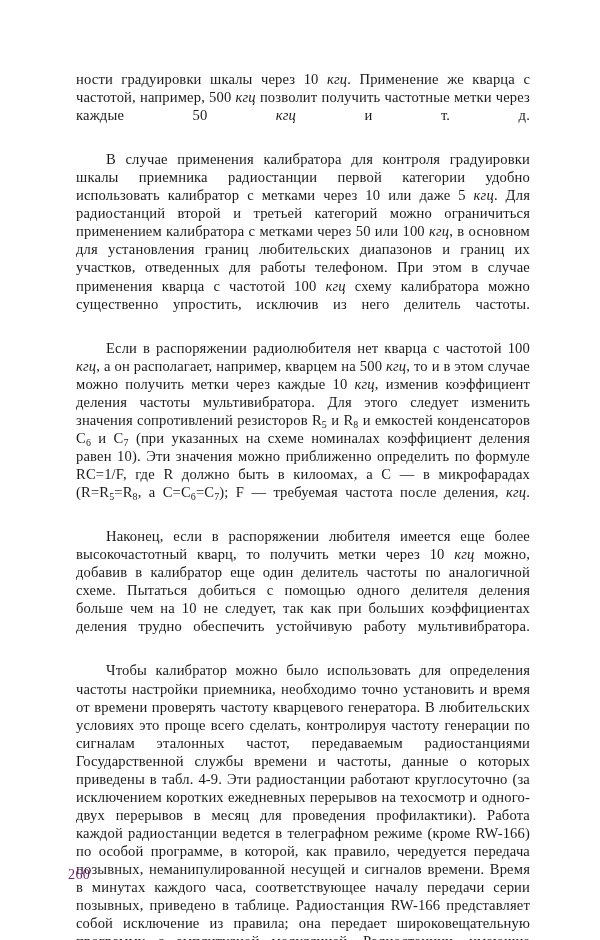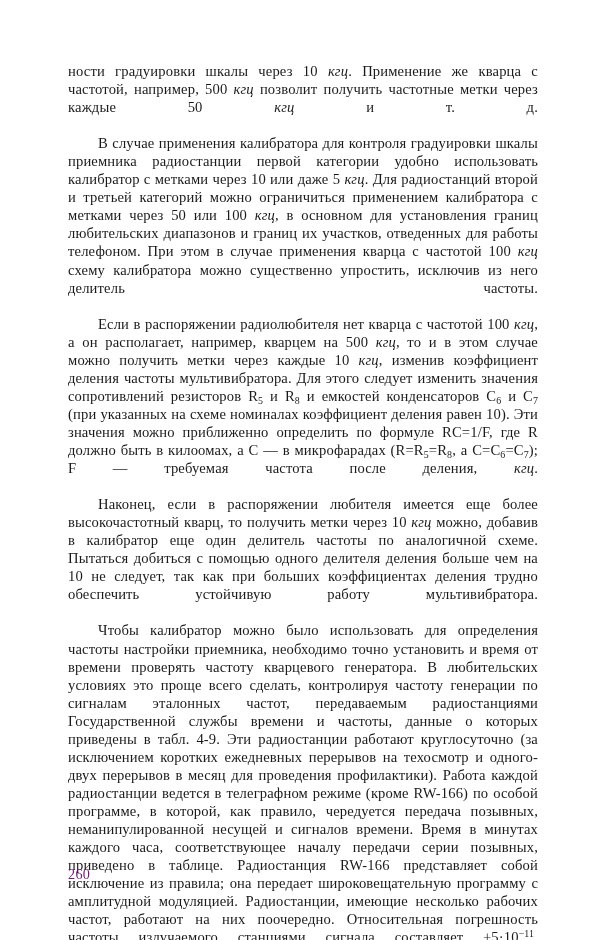--- a/index.html
+++ b/index.html
@@ -21,21 +21,21 @@
     left: 68px;
     top: 62px;
     width: 470px;
     font-size: 14.6px;
     line-height: 18.05px;
     text-align: justify;
     text-justify: inter-word;
     letter-spacing: 0.01em;
   }
   p.para {
-    margin: 0;
+    margin: 8px;
     text-indent: 30px;
     text-align: justify;
   }
   p.para.cont {
     text-indent: 0;
   }
   
   p.para::after {
     content: "";
     display: inline-block;

